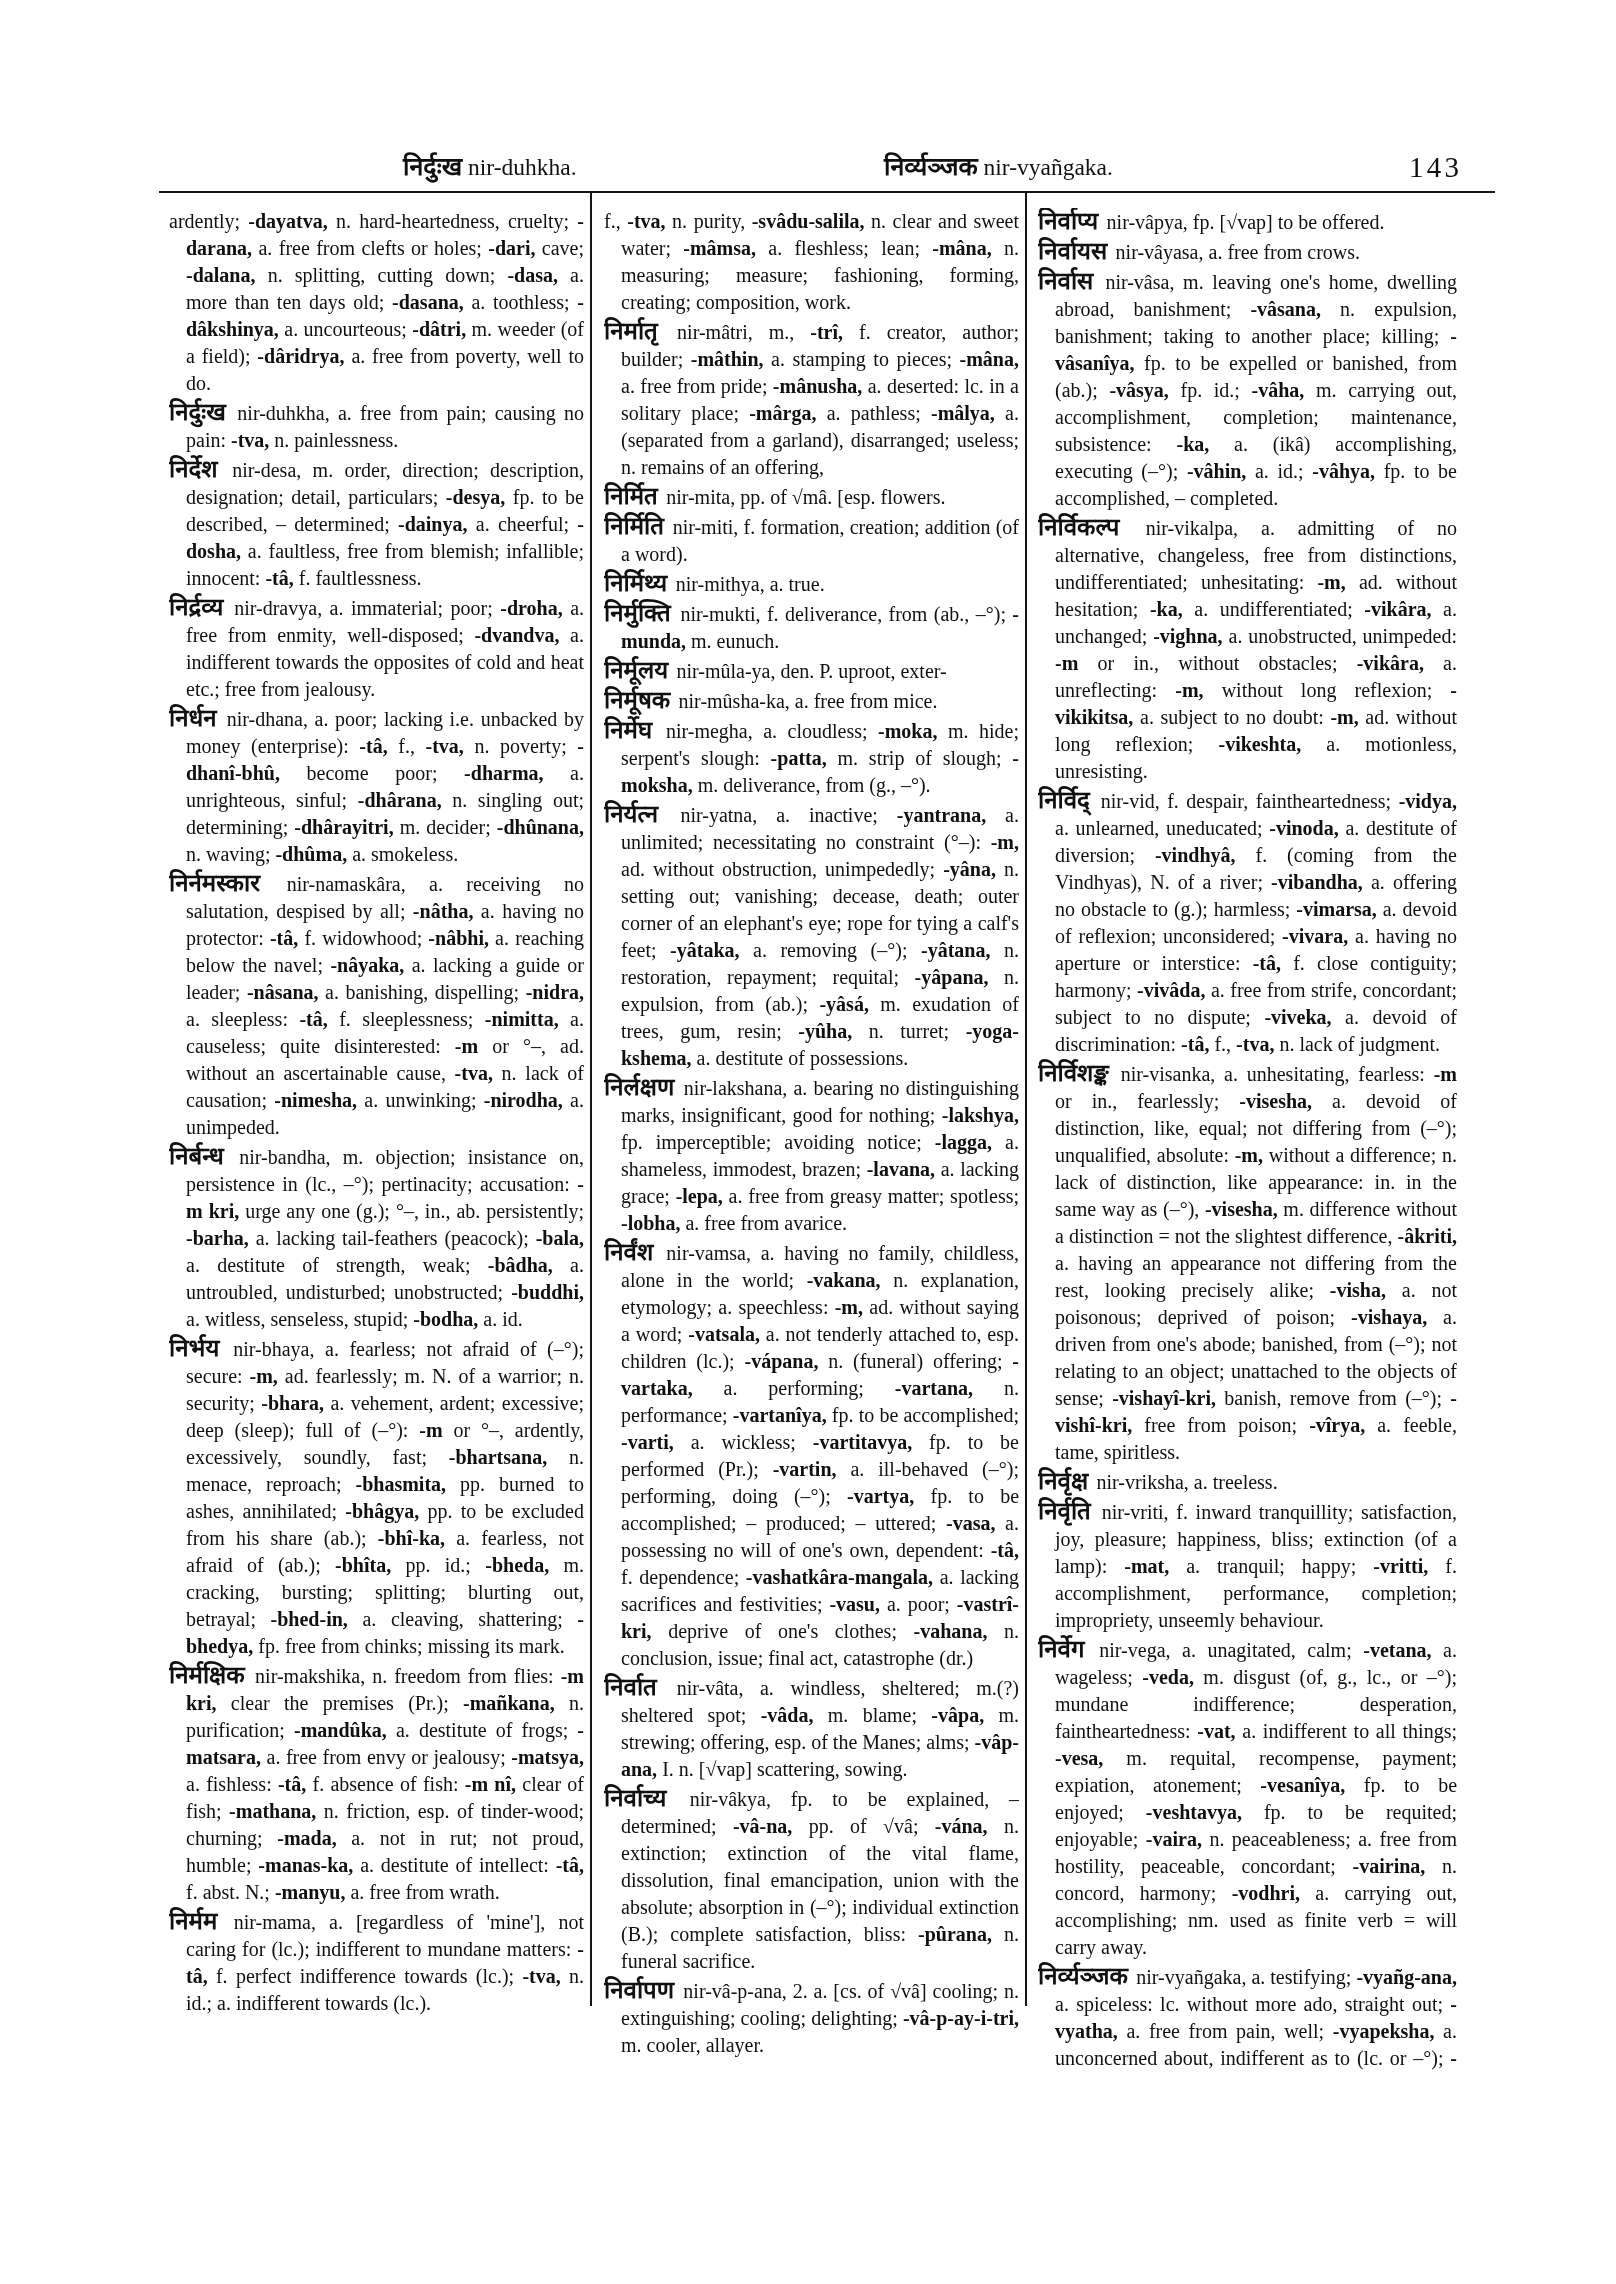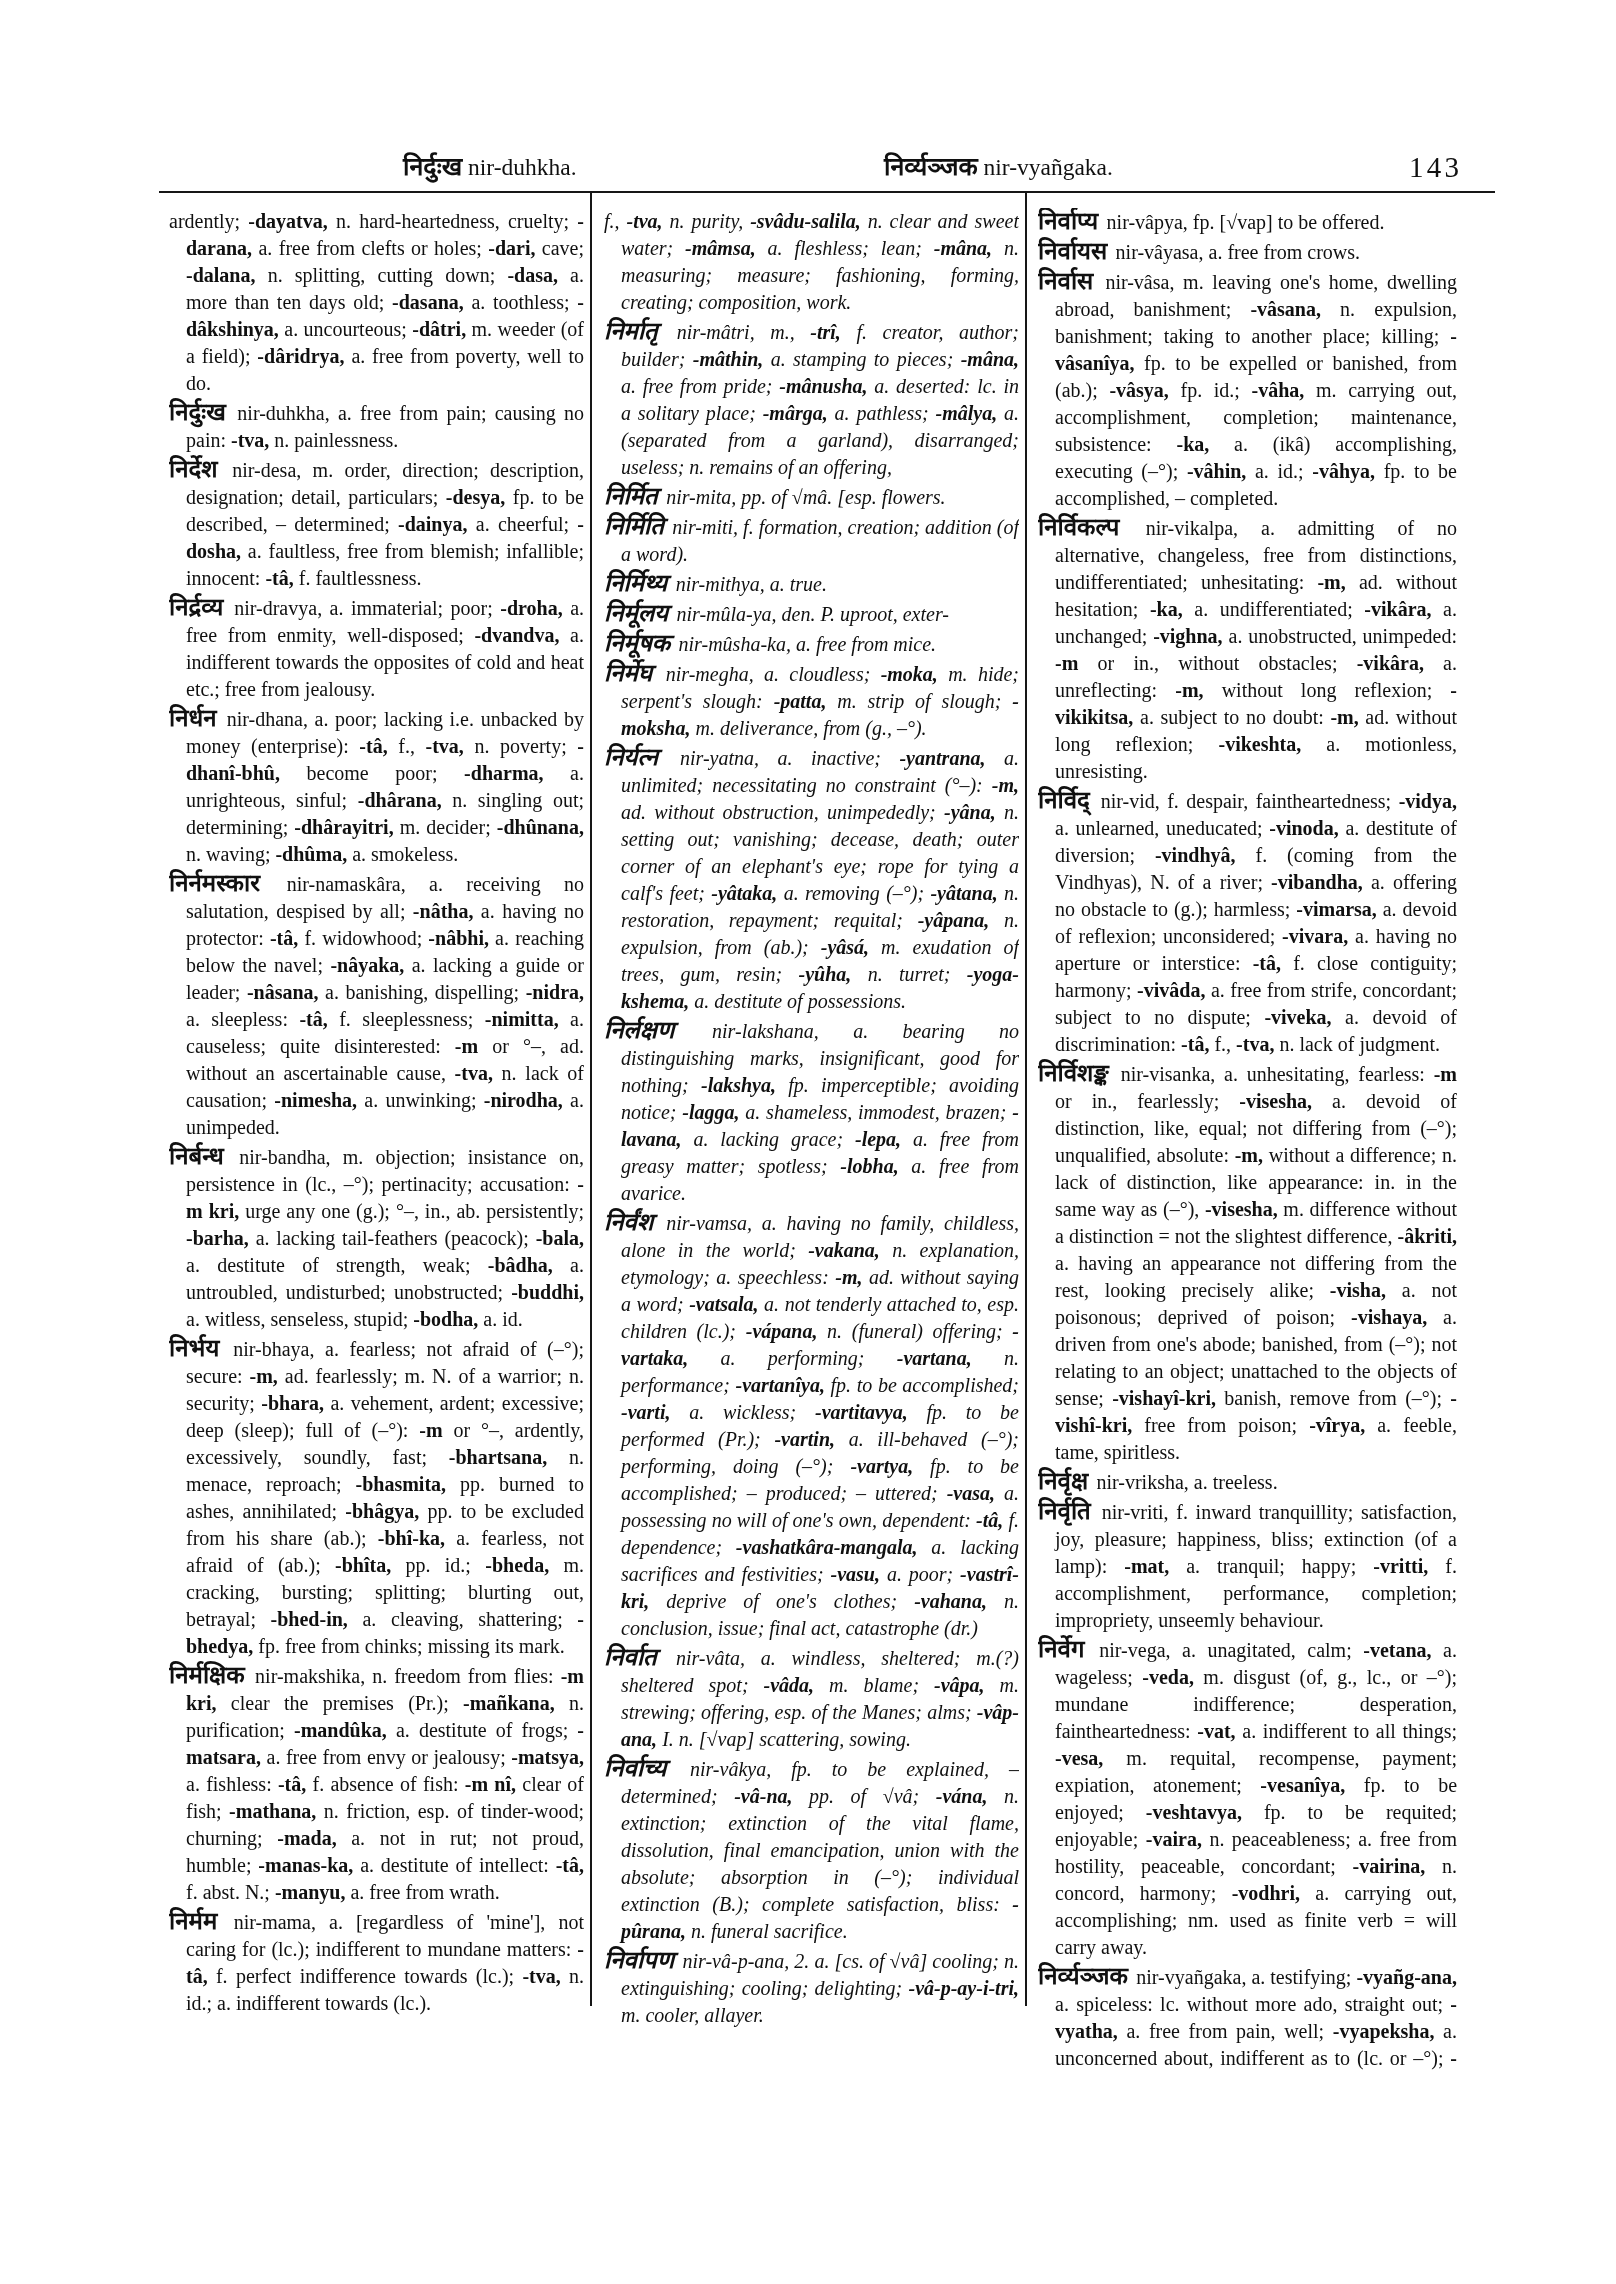--- a/index.html
+++ b/index.html
@@ -15,21 +15,21 @@
   #page-num{position:absolute;top:151px;left:1388px;font-size:29px;font-weight:400;letter-spacing:3.3px;}
   .hrule{position:absolute;top:191px;left:138px;width:1336px;height:2px;background:#161616;}
   .vrule{position:absolute;top:193px;width:2px;height:1813px;background:#161616;}
   #vrule1{left:569px;}
   #vrule2{left:1004px;}
   .col{
     position:absolute;top:208px;width:415px;height:1867px;overflow:hidden;
     text-align:justify;font-size:20px;line-height:27px;
   }
   #col0{left:148px;}
-  #col1{left:583px;font-style:italic;}
+  #col1{left:583px;}
   #col2{left:1017px;width:419px;}
   .entry{padding-left:17px;text-indent:-17px;margin:0 0 2px 0;}
   .entry .dev{font-family:"DejaVu Sans", sans-serif;font-weight:700;font-size:24px;}
   .entry b{font-weight:700;}
 </style>
 </head>
 <body>
 
 <div class="page">
 
@@ -54,20 +54,21 @@
       <div class="entry"><span class="dev">निर्भय </span><span>nir-bhaya, a. fearless; not afraid of (–°); secure: <b>-m,</b> ad. fearlessly; m. N. of a warrior; n. security; <b>-bhara,</b> a. vehement, ardent; excessive; deep (sleep); full of (–°): <b>-m</b> or °–, ardently, excessively, soundly, fast; <b>-bhartsana,</b> n. menace, reproach; <b>-bhasmita,</b> pp. burned to ashes, annihilated; <b>-bhâgya,</b> pp. to be excluded from his share (ab.); <b>-bhî-ka,</b> a. fearless, not afraid of (ab.); <b>-bhîta,</b> pp. id.; <b>-bheda,</b> m. cracking, bursting; splitting; blurting out, betrayal; <b>-bhed-in,</b> a. cleaving, shattering; <b>-bhedya,</b> fp. free from chinks; missing its mark.</span></div>
       <div class="entry"><span class="dev">निर्मक्षिक </span><span>nir-makshika, n. freedom from flies: <b>-m kri,</b> clear the premises (Pr.); <b>-mañkana,</b> n. purification; <b>-mandûka,</b> a. destitute of frogs; <b>-matsara,</b> a. free from envy or jealousy; <b>-matsya,</b> a. fishless: <b>-tâ,</b> f. absence of fish: <b>-m nî,</b> clear of fish; <b>-mathana,</b> n. friction, esp. of tinder-wood; churning; <b>-mada,</b> a. not in rut; not proud, humble; <b>-manas-ka,</b> a. destitute of intellect: <b>-tâ,</b> f. abst. N.; <b>-manyu,</b> a. free from wrath.</span></div>
       <div class="entry"><span class="dev">निर्मम </span><span>nir-mama, a. [regardless of 'mine'], not caring for (lc.); indifferent to mundane matters: <b>-tâ,</b> f. perfect indifference towards (lc.); <b>-tva,</b> n. id.; a. indifferent towards (lc.).</span></div>
     </div>
   <div class="col" id="col1">
       <div class="entry"><span>f., <b>-tva,</b> n. purity, <b>-svâdu-salila,</b> n. clear and sweet water; <b>-mâmsa,</b> a. fleshless; lean; <b>-mâna,</b> n. measuring; measure; fashioning, forming, creating; composition, work.</span></div>
       <div class="entry"><span class="dev">निर्मातृ </span><span>nir-mâtri, m., <b>-trî,</b> f. creator, author; builder; <b>-mâthin,</b> a. stamping to pieces; <b>-mâna,</b> a. free from pride; <b>-mânusha,</b> a. deserted: lc. in a solitary place; <b>-mârga,</b> a. pathless; <b>-mâlya,</b> a. (separated from a garland), disarranged; useless; n. remains of an offering,</span></div>
       <div class="entry"><span class="dev">निर्मित </span><span>nir-mita, pp. of √mâ. [esp. flowers.</span></div>
       <div class="entry"><span class="dev">निर्मिति </span><span>nir-miti, f. formation, creation; addition (of a word).</span></div>
       <div class="entry"><span class="dev">निर्मिथ्य </span><span>nir-mithya, a. true.</span></div>
+      <div class="entry"><span class="dev">निर्मुक्ति </span><span>nir-mukti, f. deliverance, from (ab., –°); <b>-munda,</b> m. eunuch.</span></div>
       <div class="entry"><span class="dev">निर्मूलय </span><span>nir-mûla-ya, den. P. uproot, exter-</span></div>
       <div class="entry"><span class="dev">निर्मूषक </span><span>nir-mûsha-ka, a. free from mice.</span></div>
       <div class="entry"><span class="dev">निर्मेघ </span><span>nir-megha, a. cloudless; <b>-moka,</b> m. hide; serpent's slough: <b>-patta,</b> m. strip of slough; <b>-moksha,</b> m. deliverance, from (g., –°).</span></div>
       <div class="entry"><span class="dev">निर्यत्न </span><span>nir-yatna, a. inactive; <b>-yantrana,</b> a. unlimited; necessitating no constraint (°–): <b>-m,</b> ad. without obstruction, unimpededly; <b>-yâna,</b> n. setting out; vanishing; decease, death; outer corner of an elephant's eye; rope for tying a calf's feet; <b>-yâtaka,</b> a. removing (–°); <b>-yâtana,</b> n. restoration, repayment; requital; <b>-yâpana,</b> n. expulsion, from (ab.); <b>-yâsá,</b> m. exudation of trees, gum, resin; <b>-yûha,</b> n. turret; <b>-yoga-kshema,</b> a. destitute of possessions.</span></div>
       <div class="entry"><span class="dev">निर्लक्षण </span><span>nir-lakshana, a. bearing no distinguishing marks, insignificant, good for nothing; <b>-lakshya,</b> fp. imperceptible; avoiding notice; <b>-lagga,</b> a. shameless, immodest, brazen; <b>-lavana,</b> a. lacking grace; <b>-lepa,</b> a. free from greasy matter; spotless; <b>-lobha,</b> a. free from avarice.</span></div>
       <div class="entry"><span class="dev">निर्वंश </span><span>nir-vamsa, a. having no family, childless, alone in the world; <b>-vakana,</b> n. explanation, etymology; a. speechless: <b>-m,</b> ad. without saying a word; <b>-vatsala,</b> a. not tenderly attached to, esp. children (lc.); <b>-vápana,</b> n. (funeral) offering; <b>-vartaka,</b> a. performing; <b>-vartana,</b> n. performance; <b>-vartanîya,</b> fp. to be accomplished; <b>-varti,</b> a. wickless; <b>-vartitavya,</b> fp. to be performed (Pr.); <b>-vartin,</b> a. ill-behaved (–°); performing, doing (–°); <b>-vartya,</b> fp. to be accomplished; – produced; – uttered; <b>-vasa,</b> a. possessing no will of one's own, dependent: <b>-tâ,</b> f. dependence; <b>-vashatkâra-mangala,</b> a. lacking sacrifices and festivities; <b>-vasu,</b> a. poor; <b>-vastrî-kri,</b> deprive of one's clothes; <b>-vahana,</b> n. conclusion, issue; final act, catastrophe (dr.)</span></div>
       <div class="entry"><span class="dev">निर्वात </span><span>nir-vâta, a. windless, sheltered; m.(?) sheltered spot; <b>-vâda,</b> m. blame; <b>-vâpa,</b> m. strewing; offering, esp. of the Manes; alms; <b>-vâp-ana,</b> I. n. [√vap] scattering, sowing.</span></div>
       <div class="entry"><span class="dev">निर्वाच्य </span><span>nir-vâkya, fp. to be explained, – determined; <b>-vâ-na,</b> pp. of √vâ; <b>-vána,</b> n. extinction; extinction of the vital flame, dissolution, final emancipation, union with the absolute; absorption in (–°); individual extinction (B.); complete satisfaction, bliss: <b>-pûrana,</b> n. funeral sacrifice.</span></div>
       <div class="entry"><span class="dev">निर्वापण </span><span>nir-vâ-p-ana, 2. a. [cs. of √vâ] cooling; n. extinguishing; cooling; delighting; <b>-vâ-p-ay-i-tri,</b> m. cooler, allayer.</span></div>
     </div>

